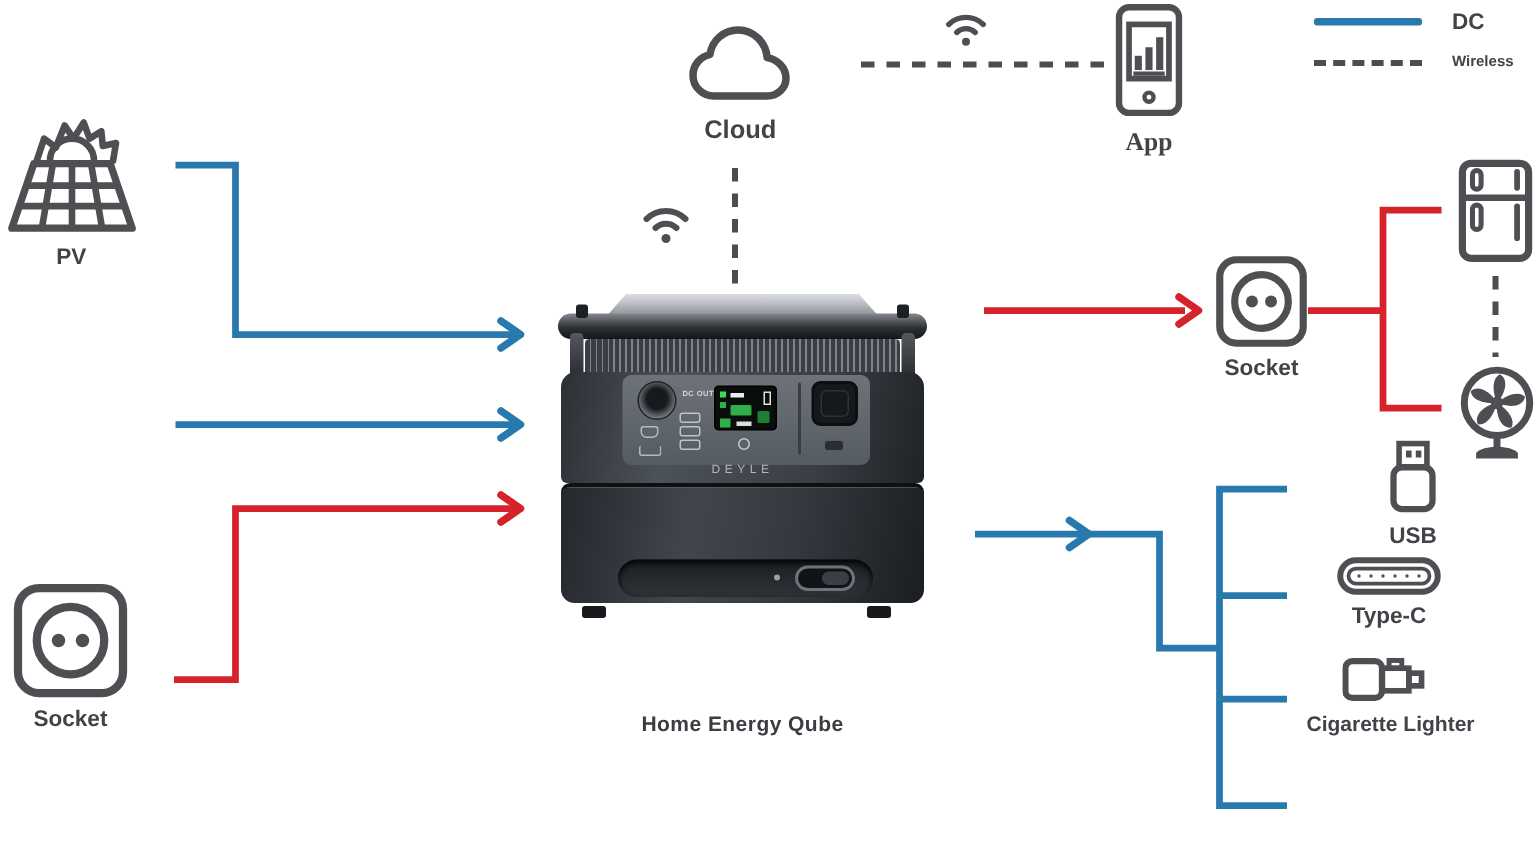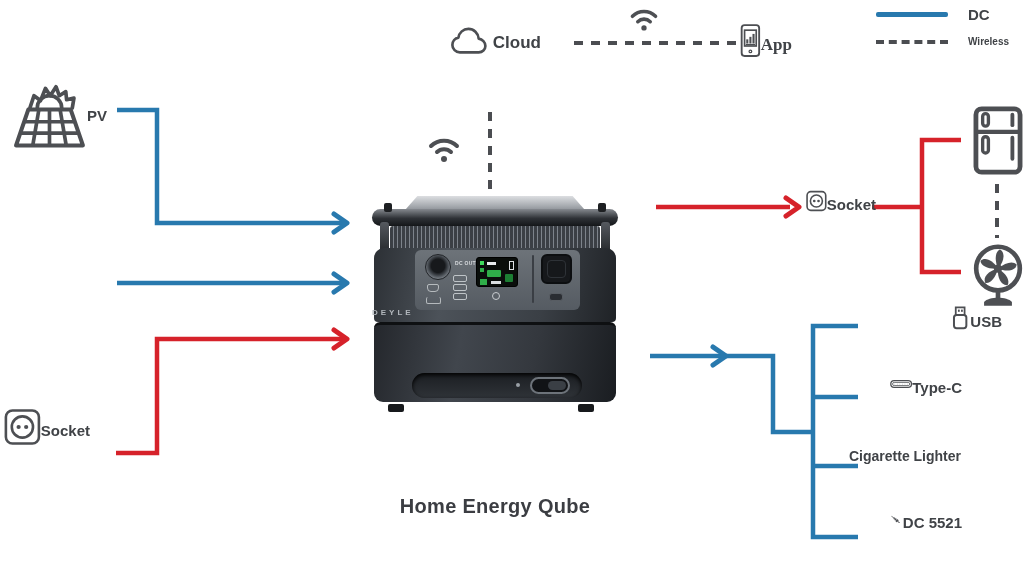--- a/index.html
+++ b/index.html
@@ -8,37 +8,37 @@
   html,body{margin:0;padding:0;background:#fff;}
   .canvas{position:relative;width:1024px;height:564px;background:#fff;overflow:hidden;
           font-family:"Liberation Sans","DejaVu Sans",sans-serif;}
   svg{display:block;}
   .wires{position:absolute;left:0;top:0;}
   .g-dc path{stroke:var(--dc);fill:none;stroke-width:4.5;}
   .g-ac path{stroke:var(--ac);fill:none;stroke-width:4.5;}
   .g-wl path{stroke:var(--wireless);fill:none;stroke-width:4;stroke-dasharray:9 8;}
   .ah{stroke-width:5 !important;stroke-linecap:round;stroke-linejoin:round;}
 
-  .node{position:absolute;display:flex;flex-direction:row;align-items:center;justify-content:flex-end;}
+  .node{position:absolute;display:flex;flex-direction:column;align-items:center;justify-content:flex-end;}
   .node .lbl{margin-top:6px;font-weight:700;font-size:15px;color:var(--label);white-space:nowrap;line-height:1;}
   .node .lbl-lg{font-size:17px;}
   .ic{stroke:var(--icon);fill:none;}
   .ic .fill{fill:var(--icon);stroke:none;}
   .ic .white{fill:#fff;}
 
   .legend{position:absolute;left:876px;top:6px;}
   .legend-row{display:flex;align-items:center;height:17px;margin-bottom:10px;}
   .legend-row .sw{width:72px;margin-right:20px;}
   .legend-row .lg-lbl{font-weight:700;font-size:15px;color:var(--label);line-height:1;}
   .sw-dc{height:5px;border-radius:2px;background:var(--dc);}
   .sw-ac{height:5px;border-radius:2px;background:var(--ac);}
   .sw-wl{height:0;border-top:4.5px dashed var(--wireless);}
 
   .device-name{position:absolute;left:362px;top:474px;width:266px;text-align:center;
-    font-size:20px;font-weight:700;color:#3b3d42;letter-spacing:.3px;margin-top:21px;}
+    font-size:14px;font-weight:700;color:#3b3d42;letter-spacing:.3px;}
 
   
   .device{position:absolute;left:372px;top:196px;width:246px;height:218px;}
   .device *{position:absolute;box-sizing:border-box;}
   .d-lid{left:26px;top:0;width:194px;height:22px;border-radius:8px 8px 3px 3px;
     background:linear-gradient(180deg,#dcdee1,#a7abb0 45%,#5f646b 100%);
     clip-path:polygon(10% 0,90% 0,100% 100%,0 100%);}
   .d-handle{left:0;top:13px;width:246px;height:17px;border-radius:9px;
     background:linear-gradient(180deg,#85898f,#2e3136 55%,#141619);}
   .d-knob{top:-6px;width:8px;height:9px;background:#1d1f22;border-radius:2px;}
@@ -69,21 +69,21 @@
   .d-screen .s4{left:10px;top:12px;width:14px;height:7px;background:#2fae49;border-radius:1px;}
   .d-screen .s5{right:3px;top:3px;width:5px;height:9px;border:1px solid #dfe3e6;}
   .d-screen .s6{left:3px;top:21px;width:7px;height:6px;background:#2fae49;}
   .d-screen .s7{left:14px;top:23px;width:10px;height:2.5px;background:#d9dde0;}
   .d-screen .s8{right:4px;top:16px;width:8px;height:8px;background:#1c7f33;border-radius:1px;}
   .d-sbtn{left:77px;top:42px;width:8px;height:8px;border-radius:50%;border:1.5px solid #c8ccd0;}
   .d-div{left:117px;top:5px;width:2px;height:48px;background:#3a3e44;border-radius:1px;}
   .d-outlet{left:126px;top:4px;width:31px;height:30px;border-radius:6px;background:#16181b;border:2px solid #0c0e10;}
   .d-outlet i{left:4px;top:4px;right:4px;bottom:4px;border:1.5px solid #2e3237;border-radius:4px;}
   .d-obtn{left:134px;top:43px;width:14px;height:8px;border-radius:3px;background:#2a2d32;border:1px solid #585d63;}
-  .d-brand{left:0;top:112px;width:100%;font-size:8px;font-weight:700;
+  .d-brand{left:0;top:112px;width:100%;text-align:center;font-size:8px;font-weight:400;
     color:#b2b7bc;letter-spacing:3px;}
   .d-lower{left:2px;top:126px;width:242px;height:80px;border-radius:6px 6px 9px 9px;
     background:linear-gradient(100deg,#24272c,#41464d 35%,#34383e 65%,#1a1d21);
     border-top:3px solid #0e1012;}
   .d-groove{left:38px;top:48px;width:170px;height:25px;border-radius:13px;
     background:linear-gradient(180deg,#1b1e22,#2f3338);box-shadow:inset 0 2px 4px #000;}
   .d-led{right:62px;top:10px;width:4px;height:4px;border-radius:50%;background:#9aa0a6;}
   .d-switch{right:12px;top:4px;width:40px;height:17px;border-radius:9px;border:2px solid #6d737a;
     background:#111316;}
   .d-switch::after{content:"";position:absolute;right:2px;top:2px;width:18px;height:9px;
@@ -127,21 +127,21 @@
     <div class="legend-row">
       <div class="sw sw-dc"></div>
       <div class="lg-lbl">DC</div>
     </div>
     <div class="legend-row">
       <div class="sw sw-wl"></div>
       <div class="lg-lbl" style="font-size:10px">Wireless</div>
     </div>
   </div>
 
-  <div class="node" style="left:12px;top:66px;width:95px;">
+  <div class="node" style="left:0;top:66px;width:95px;">
     <svg class="ic" width="90" height="92" viewBox="0 0 92 92">
       <path d="M31,41 a15,15 0 0 1 30,0" stroke-width="4.5"></path>
       <polyline points="22,41 27,26 35,32 41,17 47,26 54,15 58,26 66,21 67,31 76,29 74,41" stroke-width="4.5" stroke-linejoin="round" stroke-linecap="round"></polyline>
       <polygon class="white" points="20,43 72,43 87,87 5,87" stroke="var(--icon)" stroke-width="5" stroke-linejoin="round"></polygon>
       <line x1="15" y1="58" x2="77" y2="58" stroke-width="4.5"></line>
       <line x1="10" y1="72" x2="82" y2="72" stroke-width="4.5"></line>
       <line x1="33" y1="43" x2="25.5" y2="87" stroke-width="4.5"></line>
       <line x1="46" y1="43" x2="46" y2="87" stroke-width="4.5"></line>
       <line x1="59" y1="43" x2="66.5" y2="87" stroke-width="4.5"></line>
     </svg>
@@ -221,21 +221,21 @@
         <path class="fill" d="M28,28 C24,18 25,10 30,7.5 C36,10.5 35,20 28,28 z" transform="rotate(144 28 28)"></path>
         <path class="fill" d="M28,28 C24,18 25,10 30,7.5 C36,10.5 35,20 28,28 z" transform="rotate(216 28 28)"></path>
         <path class="fill" d="M28,28 C24,18 25,10 30,7.5 C36,10.5 35,20 28,28 z" transform="rotate(288 28 28)"></path>
       </g>
       <circle class="fill" cx="28" cy="28" r="4.5"></circle>
       <rect class="fill" x="25.5" y="51" width="5" height="12"></rect>
       <path class="fill" d="M13,64 c5,-6 25,-6 30,0 l0,4 l-30,0 z"></path>
     </svg>
   </div>
 
-  <div class="node" style="left:950px;top:292px;width:52px;">
+  <div class="node" style="left:916px;top:292px;width:52px;">
     <svg class="ic" width="44" height="52" viewBox="0 0 46 56">
       <rect x="13" y="4" width="20" height="17" stroke-width="4"></rect>
       <rect class="fill" x="18" y="9" width="4" height="5"></rect>
       <rect class="fill" x="25" y="9" width="4" height="5"></rect>
       <rect x="9" y="21" width="28" height="30" rx="6" stroke-width="4.5"></rect>
     </svg>
     <div class="lbl">USB</div>
   </div>
 
   <div class="node" style="left:893px;top:437px;width:68px;">
@@ -255,33 +255,20 @@
       <circle class="fill" cx="15" cy="13" r="1.1"></circle>
         <circle class="fill" cx="23" cy="13" r="1.1"></circle>
       <circle class="fill" cx="31" cy="13" r="1.1"></circle>
         <circle class="fill" cx="39" cy="13" r="1.1"></circle>
       <circle class="fill" cx="47" cy="13" r="1.1"></circle>
         <circle class="fill" cx="55" cy="13" r="1.1"></circle>
     </svg>
     <div class="lbl">Type-C</div>
   </div>
 
-  <div class="node" style="left:890px;top:494px;width:72px;">
-    <svg class="ic" width="72" height="50" viewBox="0 0 72 50">
-      <g transform="translate(8,8) rotate(40)">
-        <rect class="fill" x="0" y="-1.2" width="11" height="2.4"></rect>
-        <rect class="fill" x="11" y="-3" width="5" height="6" rx="1"></rect>
-        <rect class="fill" x="17.5" y="-5" width="7" height="10" rx="2"></rect>
-        <rect class="fill" x="26" y="-6.5" width="8" height="13" rx="2"></rect>
-        <rect class="fill" x="35.5" y="-8" width="12" height="16" rx="3"></rect>
-        <rect class="fill" x="48.5" y="-2.5" width="12" height="5" rx="2.5"></rect>
-      </g>
-    </svg>
-    <div class="lbl">DC 5521</div>
-  </div>
 
   <div class="device">
     <div class="d-lid"></div>
     <div class="d-handle">
       <span class="d-knob k-l"></span>
         <span class="d-knob k-r"></span>
     </div>
     <div class="d-post p-l"></div>
     <div class="d-post p-r"></div>
     <div class="d-vent"></div>

